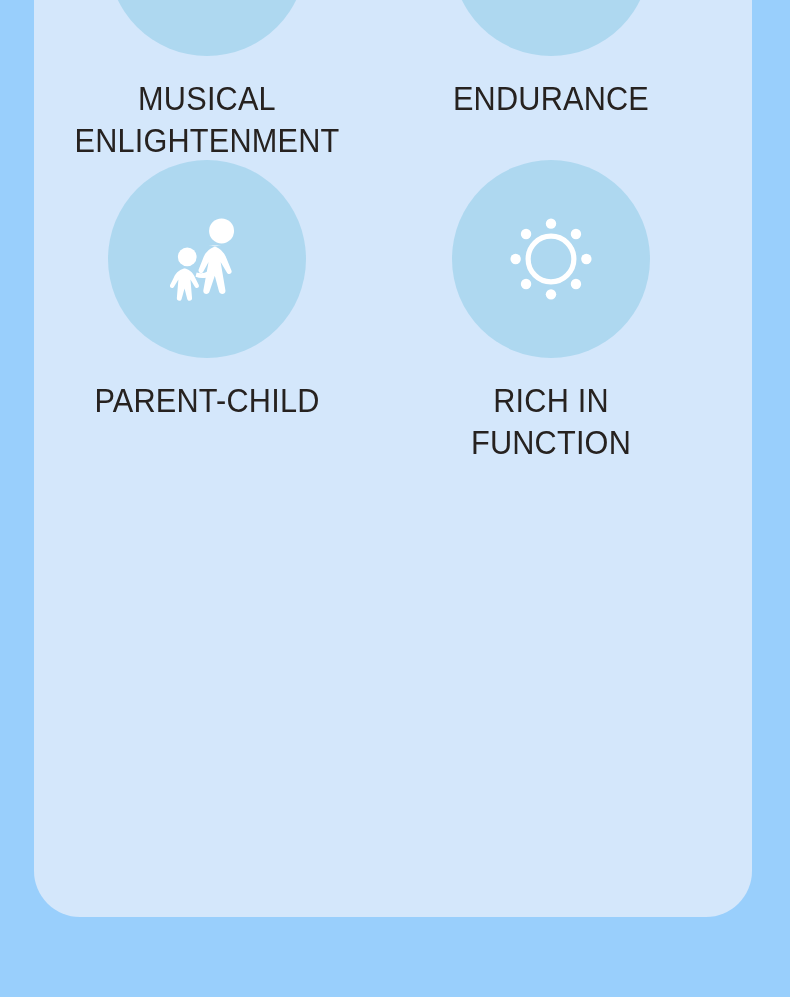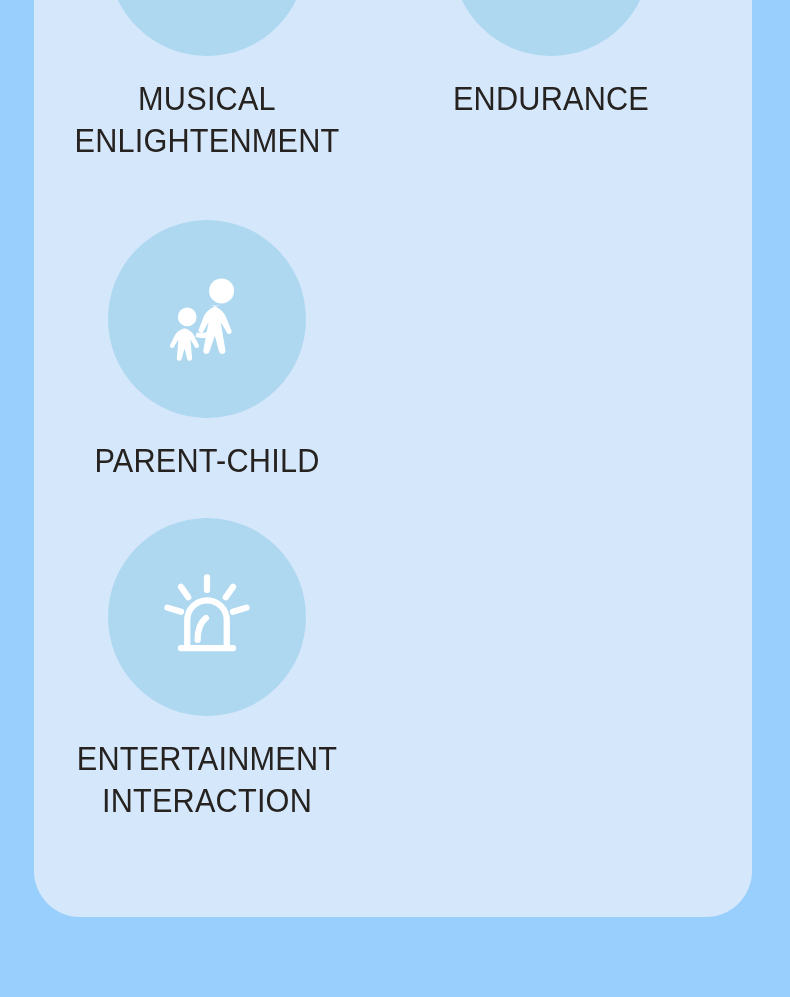--- a/index.html
+++ b/index.html
@@ -46,21 +46,21 @@
   .feature-item {
     position: absolute;
     width: 330px;
     text-align: center;
   }
 
   .feature-item.col-left  { left: 8px; }
   .feature-item.col-right { left: 352px; }
 
   .feature-item.row-1 { top: 278px; }   
-  .feature-item.row-2 { top: 640px; }
+  .feature-item.row-2 { top: 580px; }
   .feature-item.row-3 { top: 938px; }
 
   .icon-circle {
     width: 198px;
     height: 198px;
     margin: 0 auto;
     border-radius: 50%;
     background: #aed8f0;
     display: flex;
     align-items: center;
@@ -133,37 +133,38 @@
               <circle cx="31" cy="48" r="9"></circle>
               <path d="M31 59c-6 0-11 4-13 9l-3.5 7c-1 2.5 2.5 4.2 3.8 1.8l4.2-7.2 -1.5 18c-0.4 3 4 3.6 4.6 0.8l2.8-10 2.6 10c0.6 2.8 5 2.2 4.6-0.8l-1.5-18 4.2 7.2c1.3 2.4 4.8 0.7 3.8-1.8l-3.5-7c-2-5-6.6-9-12.6-9z"></path>
 
               <path d="M40 63 C47 65 52 62 56 58 l3.5 3.5 C54 68 46 70 39 67z"></path>
             </g>
           </svg>
         </div>
         <div class="feature-label">PARENT-CHILD</div>
       </div>
 
-
-      <div class="feature-item col-left row-3">
+      <div class="feature-item col-right row-2">
         <div class="icon-circle">
           <svg viewBox="0 0 100 100" aria-hidden="true">
-            <g fill="none" stroke="#ffffff" stroke-width="6" stroke-linecap="round" stroke-linejoin="round">
-              <path d="M31 78 V53 a19 19 0 0 1 38 0 V78"></path>
-              <path d="M25 80 H75"></path>
-              <path d="M41 72 a14 22 0 0 1 8-21"></path>
-              <path d="M50 12 V24"></path>
-              <path d="M25 21 L32 31"></path>
-              <path d="M75 21 L68 31"></path>
-              <path d="M12 41 L25 45"></path>
-              <path d="M88 41 L75 45"></path>
+            <circle cx="50" cy="50" r="22" fill="none" stroke="#ffffff" stroke-width="5"></circle>
+            <g fill="#ffffff">
+              <circle cx="50" cy="16" r="5"></circle>
+              <circle cx="74" cy="26" r="5"></circle>
+              <circle cx="84" cy="50" r="5"></circle>
+              <circle cx="74" cy="74" r="5"></circle>
+              <circle cx="50" cy="84" r="5"></circle>
+              <circle cx="26" cy="74" r="5"></circle>
+              <circle cx="16" cy="50" r="5"></circle>
+              <circle cx="26" cy="26" r="5"></circle>
             </g>
           </svg>
         </div>
-        <div class="feature-label">ENTERTAINMENT
-INTERACTION</div>
+        <div class="feature-label">RICH IN
+FUNCTION</div>
       </div>
+
 
 
     </div>
   </div>
 
 </div>
 
 </body></html>

